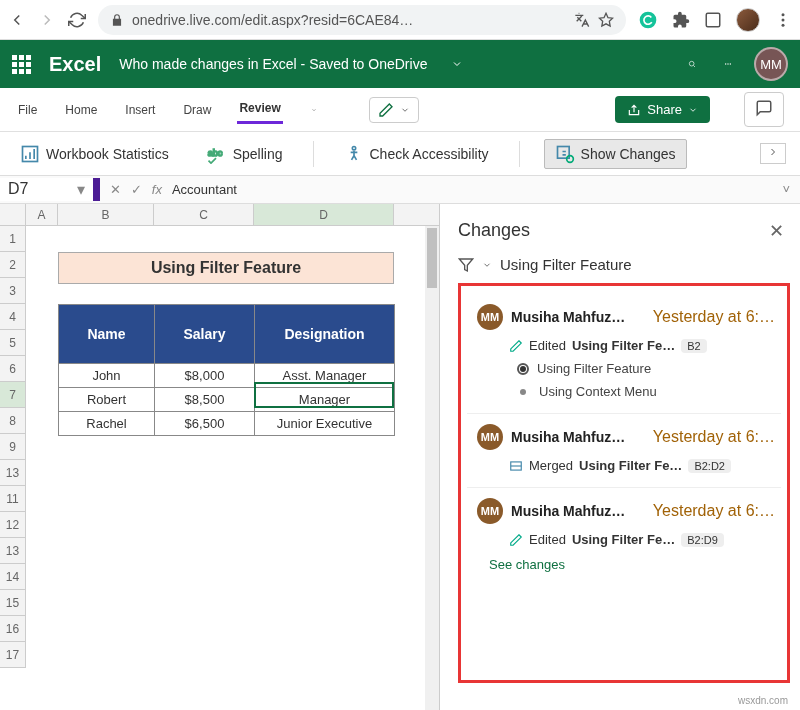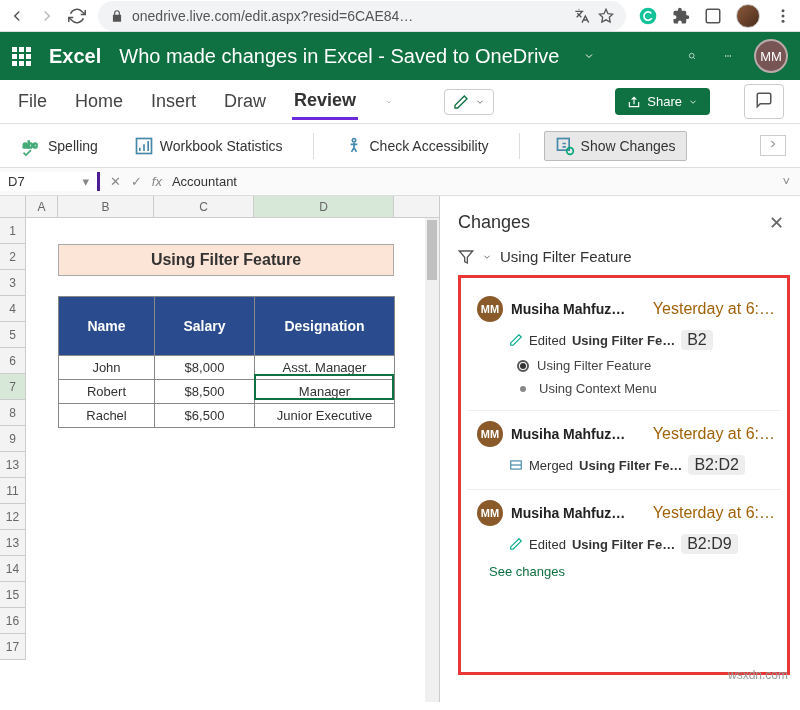--- a/index.html
+++ b/index.html
@@ -1,44 +1,44 @@
 <!DOCTYPE html>
 <html><head>
 <meta charset="utf-8">
 <style>
 *{box-sizing:border-box;margin:0;padding:0;font-family:"Segoe UI",Arial,sans-serif}
 body{width:800px;height:710px;overflow:hidden;background:#fff;font-size:13px;color:#333}
-.chrome{height:32px;display:flex;align-items:center;padding:0 8px;gap:12px;border-bottom:1px solid #ddd}
+.chrome{height:40px;display:flex;align-items:center;padding:0 8px;gap:12px;border-bottom:1px solid #ddd}
 .chrome svg{flex-shrink:0}
 .url-bar{flex:1;display:flex;align-items:center;gap:8px;background:#f1f3f4;border-radius:16px;padding:4px 12px;height:30px}
 .url-text{flex:1;color:#555;font-size:14px;overflow:hidden;white-space:nowrap}
 .chrome-icons{display:flex;align-items:center;gap:14px}
 .avatar-img{width:24px;height:24px;border-radius:50%;background:linear-gradient(135deg,#8b5a3c,#4a2c1a);border:1px solid #ccc}
 .titlebar{height:48px;background:#0f7041;display:flex;align-items:center;padding:0 12px;gap:18px;color:#fff}
 .waffle{display:grid;grid-template-columns:repeat(3,5px);gap:2px}
 .waffle span{width:5px;height:5px;background:#fff}
 .app-name{font-weight:700;font-size:20px}
-.doc-title{font-size:20px}
+.doc-title{font-size:14px}
 .title-dd{margin-left:6px}
 .mm-avatar{margin-left:auto;width:34px;height:34px;border-radius:50%;background:#755;display:flex;align-items:center;justify-content:center;font-size:13px;color:#fff;border:2px solid rgba(255,255,255,0.5)}
 .search-btn,.dots-btn{color:#fff;padding:6px}
 .tabs{height:44px;display:flex;align-items:center;padding:0 16px;gap:24px;border-bottom:1px solid #e0e0e0}
-.tab{font-size:18px;color:#444;padding:6px 2px;cursor:pointer}
+.tab{font-size:12px;color:#444;padding:6px 2px;cursor:pointer}
 .tab.active{font-weight:600;border-bottom:3px solid #6d28d9;color:#333}
 .tab-dd{padding:4px}
 .pen-mode{margin-left:24px;border:1px solid #ccc;border-radius:4px;padding:4px 8px;display:flex;align-items:center;gap:6px}
 .share-btn{margin-left:auto;background:#0f7041;color:#fff;border-radius:4px;padding:6px 12px;display:flex;align-items:center;gap:6px;font-size:13px}
 .comments-btn{border:1px solid #ccc;border-radius:4px;padding:6px 10px;margin-left:10px}
 .ribbon{height:44px;display:flex;align-items:center;padding:0 14px;gap:24px;border-bottom:1px solid #ddd;background:#fff}
 .rib-item{display:flex;align-items:center;gap:6px;font-size:14px;color:#333;padding:4px 6px}
 .rib-item.active{background:#e8e8e8;border:1px solid #bbb;border-radius:2px;padding:4px 10px}
 .rib-sep{width:1px;height:26px;background:#ddd}
 .rib-more{margin-left:auto;border:1px solid #ccc;padding:2px 6px}
 .namebox-row{height:28px;display:flex;align-items:center;border-bottom:1px solid #ddd;background:#fafafa}
-.namebox{width:100px;border-right:3px solid #4c1d95;padding:2px 8px;font-size:13px;background:#fff}
+.namebox{width:100px;border-right:7px solid #4c1d95;padding:2px 8px;font-size:16px;background:#fff}
 .fx-area{display:flex;align-items:center;gap:10px;padding:0 10px;flex:1}
 .fx-ctrl{color:#888}
 .content{display:flex;height:506px}
 .sheet{width:440px;position:relative;overflow:hidden;border-right:1px solid #ccc}
 .col-headers{display:flex;height:22px;background:#f3f3f3;border-bottom:1px solid #ccc}
 .corner{width:26px;border-right:1px solid #ccc}
 .ch{border-right:1px solid #ccc;text-align:center;font-size:12px;color:#666;line-height:22px}
 .ch.A{width:32px}.ch.B{width:96px}.ch.C{width:100px}.ch.D{width:140px}
 .ch.D{background:#d8e8d8}
 .rows{display:flex}
@@ -62,27 +62,27 @@
 .panel-title{font-size:18px;font-weight:400;color:#333}
 .close-x{font-size:18px;color:#666;cursor:pointer}
 .filter-row{display:flex;align-items:center;gap:8px;padding:4px 0 10px 0;font-size:15px;color:#333}
 .red-box{border:3px solid #e83535;padding:8px 6px;height:400px;overflow:hidden}
 .change-card{padding:10px 6px 14px 10px;border-bottom:1px solid #eee}
 .card-head{display:flex;align-items:center;gap:8px}
 .mm-sm{width:26px;height:26px;border-radius:50%;background:#8a5a2a;color:#fff;font-size:11px;display:flex;align-items:center;justify-content:center;font-weight:600}
 .author{font-weight:700;font-size:14px;color:#222;flex:1;overflow:hidden;text-overflow:ellipsis;white-space:nowrap}
 .time{font-size:16px;color:#a16207}
 .card-line{display:flex;align-items:center;gap:6px;margin:8px 0 0 32px;font-size:13px}
-.cell-ref{background:#eee;padding:1px 6px;border-radius:4px;font-size:16px}
+.cell-ref{background:#eee;padding:1px 6px;border-radius:4px;font-size:11px}
 .radio-line{display:flex;align-items:center;gap:8px;margin:8px 0 0 40px;font-size:13px;color:#444}
 .radio{width:12px;height:12px;border-radius:50%;border:2px solid #555;display:inline-block}
 .radio.on::after{content:"";display:block;width:6px;height:6px;background:#333;border-radius:50%;margin:1px}
 .bullet{width:6px;height:6px;background:#888;border-radius:50%;display:inline-block;margin:0 5px 0 3px}
 .see-link{color:#0f7041;font-size:13px;margin:10px 0 0 12px;display:block}
-.watermark{position:absolute;bottom:20px;right:12px;font-size:12px;color:#999}
+.watermark{position:absolute;bottom:4px;right:12px;font-size:10px;color:#999}
 </style>
 </head>
 <body>
 
 <div class="chrome">
   <svg width="18" height="18" viewBox="0 0 24 24" fill="none" stroke="#555" stroke-width="2">
       <path d="M15 18l-6-6 6-6"></path>
     </svg>
   <svg width="18" height="18" viewBox="0 0 24 24" fill="none" stroke="#bbb" stroke-width="2">
       <path d="M9 18l6-6-6-6"></path>
@@ -182,32 +182,32 @@
   </div>
   <div class="comments-btn">
     <svg width="18" height="18" viewBox="0 0 24 24" fill="none" stroke="#555" stroke-width="2">
         <path d="M21 15a2 2 0 01-2 2H7l-4 4V5a2 2 0 012-2h14a2 2 0 012 2z"></path>
       </svg>
   </div>
 </div>
 
 <div class="ribbon">
   <div class="rib-item">
+    <svg width="20" height="20" viewBox="0 0 24 24" fill="none" stroke="#48a" stroke-width="2">
+        <rect x="3" y="3" width="18" height="18"></rect>
+        <path d="M7 14v4M12 10v8M17 6v12"></path>
+      </svg>
+    <span>Workbook Statistics</span>
+  </div>
+  <div class="rib-item">
     <svg width="22" height="20" viewBox="0 0 24 24" fill="none" stroke="#4a7" stroke-width="2">
         <text x="2" y="14" font-size="11" fill="#333">abc</text>
         <path d="M3 20l3 3 6-6" stroke="#4a7"></path>
       </svg>
     <span>Spelling</span>
-  </div>
-  <div class="rib-item">
-    <svg width="20" height="20" viewBox="0 0 24 24" fill="none" stroke="#48a" stroke-width="2">
-        <rect x="3" y="3" width="18" height="18"></rect>
-        <path d="M7 14v4M12 10v8M17 6v12"></path>
-      </svg>
-    <span>Workbook Statistics</span>
   </div>
   <div class="rib-sep"></div>
   <div class="rib-item">
     <svg width="20" height="20" viewBox="0 0 24 24" fill="none" stroke="#48a" stroke-width="2">
         <circle cx="12" cy="5" r="2"></circle>
         <path d="M12 8v6l-3 5M12 14l3 5M8 10h8"></path>
       </svg>
     <span>Check Accessibility</span>
   </div>
   <div class="rib-sep"></div>

